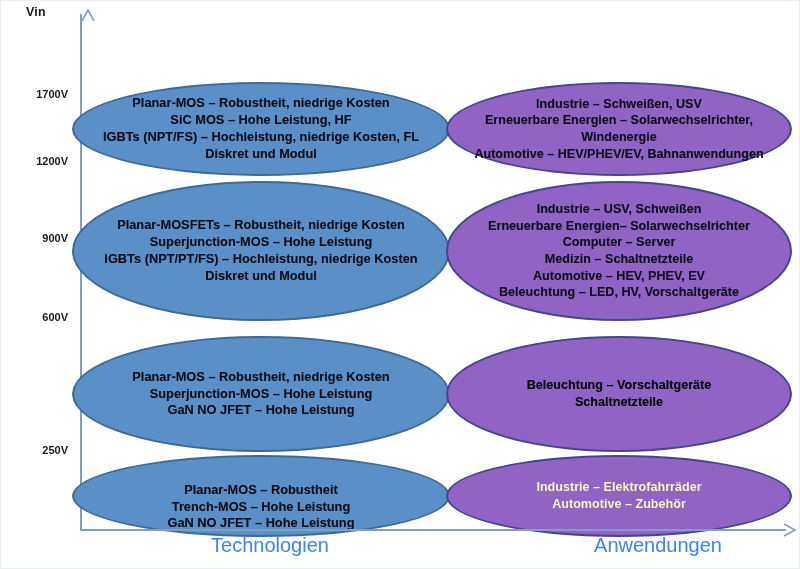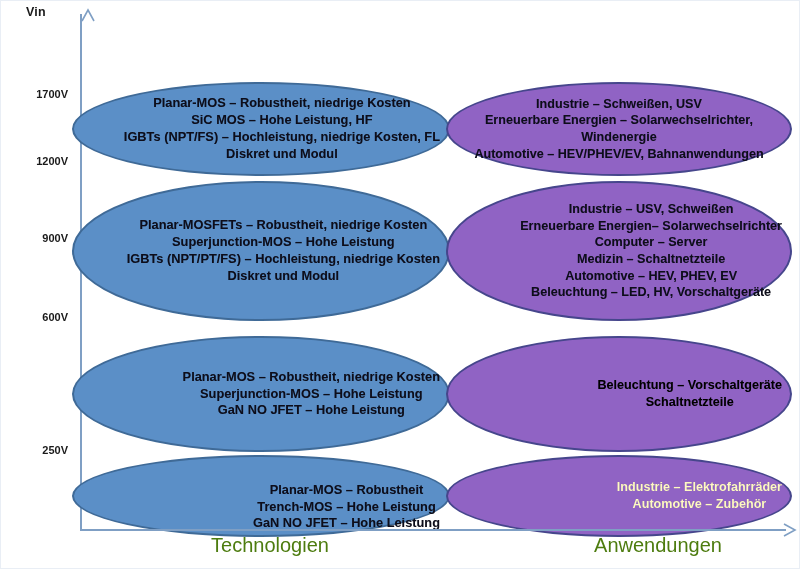--- a/index.html
+++ b/index.html
@@ -68,37 +68,37 @@
     font-weight: bold;
     font-size: 11px;
     white-space: nowrap;
     text-align: right;
     width: 66px;
     left: 2px;
   }
 
   .bottom-label {
     position: absolute;
-    color: #4d7c0f;
+    color: #3b82f6;
     font-size: 20px;
     font-weight: normal;
     white-space: nowrap;
     text-align: center;
   }
   #label-technologien { left: 120px; top: 534px; width: 300px; }
   #label-anwendungen  { left: 508px; top: 534px; width: 300px; }
 
   
   .ellipse {
     position: absolute;
     border-radius: 50%;
     box-sizing: border-box;
     display: flex;
     align-items: center;
-    justify-content: flex-end;
+    justify-content: center;
     text-align: center;
   }
   .ellipse.tech {
     background: #5b8fc7;
     border: 2px solid #3f6a97;
   }
   .ellipse.app {
     background: #9063c4;
     border: 2px solid #46468c;
   }

